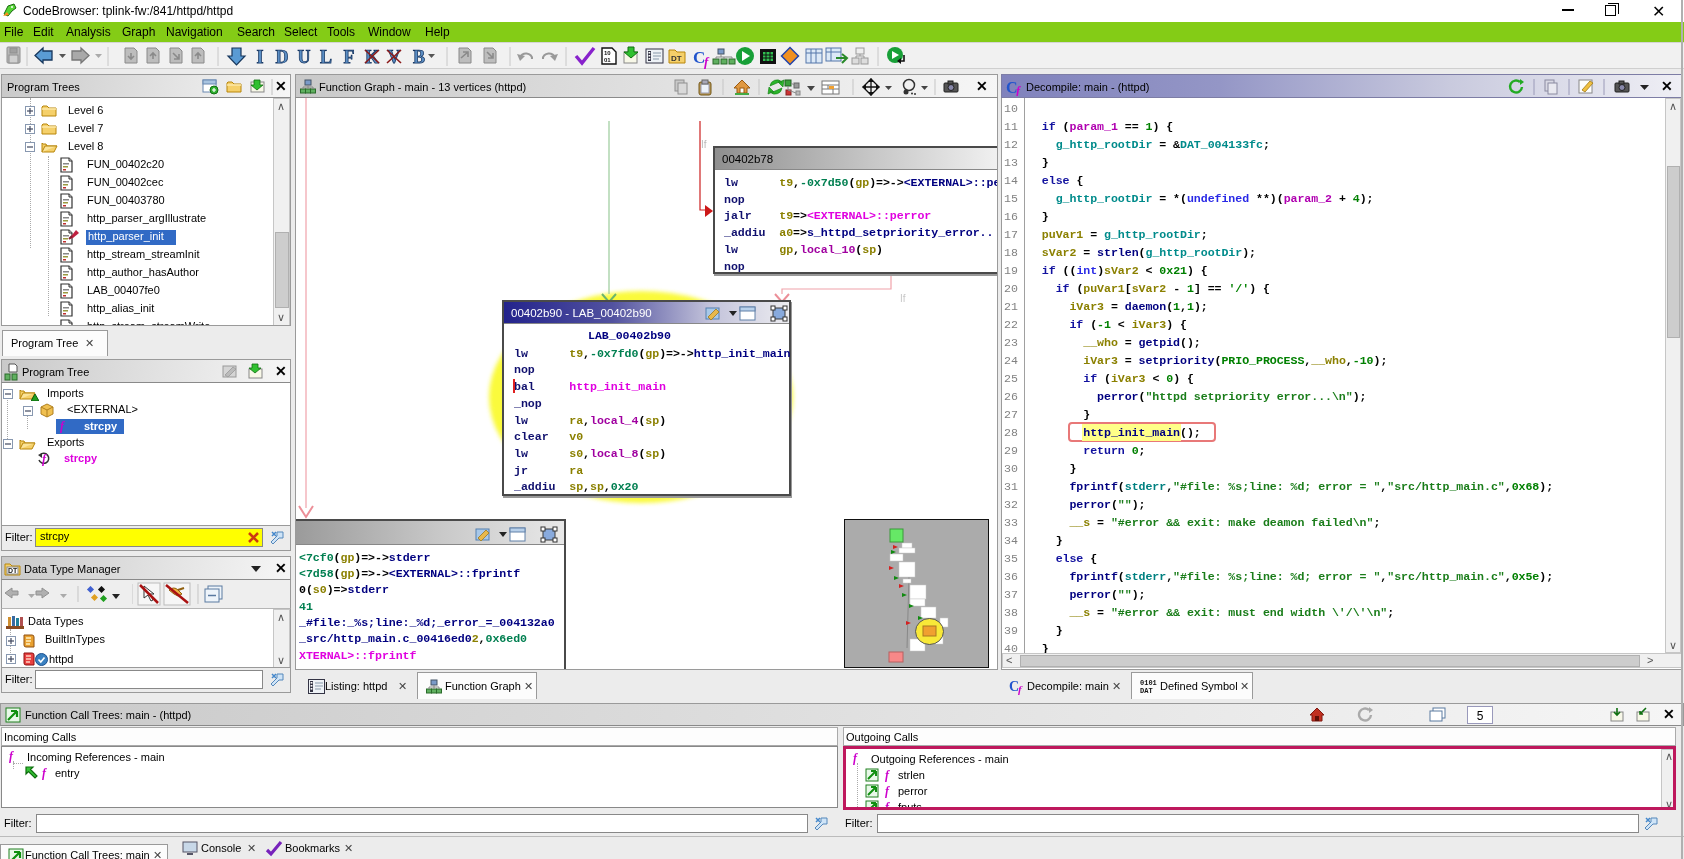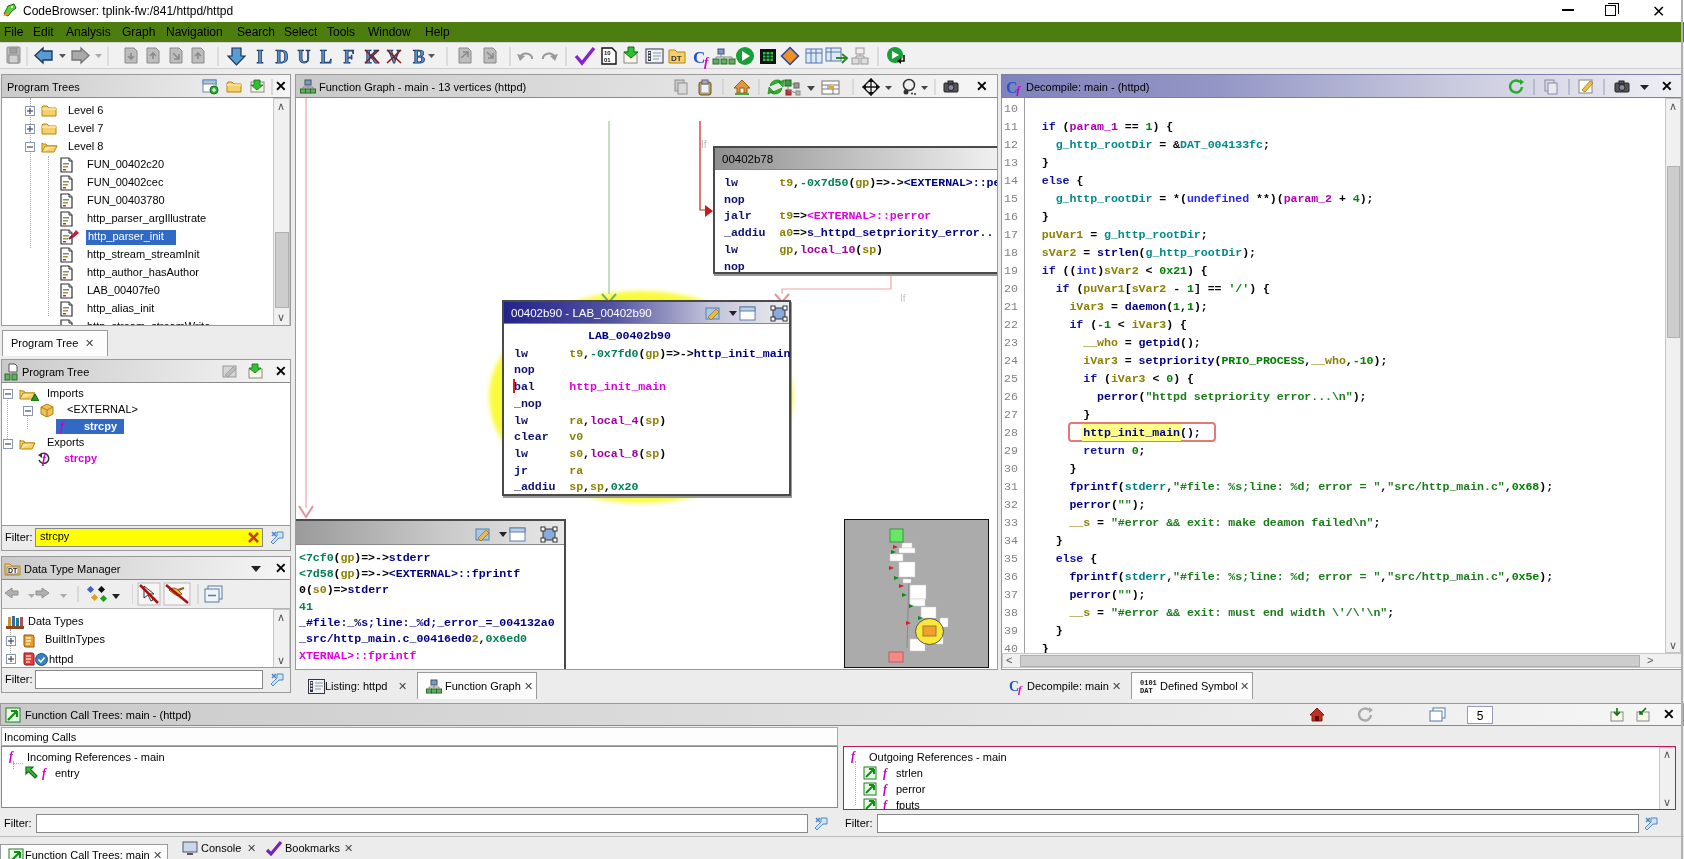--- a/index.html
+++ b/index.html
@@ -103,21 +103,21 @@
         <circle cx="10" cy="5" r="1" fill="#fff"></circle>
       </svg>
   </div>
   <div class="abs" style="left:23px;top:4px;font-size:12px">CodeBrowser: tplink-fw:/841/httpd/httpd</div>
   <div class="abs" style="left:1562px;top:9px;width:12px;height:1.5px;background:#000"></div>
   <div class="abs" style="left:1605px;top:5px;width:11px;height:11px;border:1.5px solid #000"></div>
   <div class="abs" style="left:1608px;top:3px;width:11px;height:11px;border-top:1.5px solid #000;border-right:1.5px solid #000"></div>
   <div class="abs" style="left:1652px;top:2px;font-size:16px;font-weight:400">✕</div>
 </div>
 
-<div class="abs" style="left:0;top:22px;width:1684px;height:20px;background:#4d7c0f;font-size:12px">
+<div class="abs" style="left:0;top:22px;width:1684px;height:20px;background:#84cc16;font-size:12px">
   <span class="abs" style="left:4px;top:3px">File</span>
   <span class="abs" style="left:33px;top:3px">Edit</span>
   <span class="abs" style="left:66px;top:3px">Analysis</span>
   <span class="abs" style="left:122px;top:3px">Graph</span>
   <span class="abs" style="left:166px;top:3px">Navigation</span>
   <span class="abs" style="left:237px;top:3px">Search</span>
   <span class="abs" style="left:284px;top:3px">Select</span>
   <span class="abs" style="left:327px;top:3px">Tools</span>
   <span class="abs" style="left:368px;top:3px">Window</span>
   <span class="abs" style="left:425px;top:3px">Help</span>
@@ -863,21 +863,24 @@
     <span class="abs" style="left:2px;top:3px">Incoming Calls</span>
   </div>
   <div class="abs" style="left:1px;top:86px;width:837px;height:24px;background:#ececec">
     <span class="abs" style="left:3px;top:5px">Filter:</span>
     <div class="abs" style="left:35px;top:2px;width:772px;height:19px;background:#fff;border:1px solid #888"></div>
     <svg class="abs" style="left:812px;top:3px" width="17" height="18">
         <use href="#filtericon"></use>
       </svg>
   </div>
 
-  <div class="abs white" style="left:843px;top:20px;width:833px;height:64px;border:1px solid #be185d;overflow:hidden">
+  <div class="abs" style="left:843px;top:1px;width:833px;height:19px;background:#fdfdfd;border:1px solid #aaa">
+    <span class="abs" style="left:2px;top:3px">Outgoing Calls</span>
+  </div>
+  <div class="abs white" style="left:843px;top:20px;width:833px;height:64px;border:3px solid #be185d;overflow:hidden">
     <svg class="abs" style="left:7px;top:3px" width="12" height="13">
         <use href="#ficon"></use>
       </svg>
     <span class="abs" style="left:25px;top:4px">Outgoing References - main</span>
     <div class="abs" style="left:11px;top:14px;width:1px;height:44px;border-left:1px dotted #aaa"></div>
     <svg class="abs" style="left:19px;top:19px" width="15" height="15">
         <use href="#greenout"></use>
       </svg>
     <svg class="abs" style="left:39px;top:20px" width="12" height="13">
         <use href="#ficon"></use>

